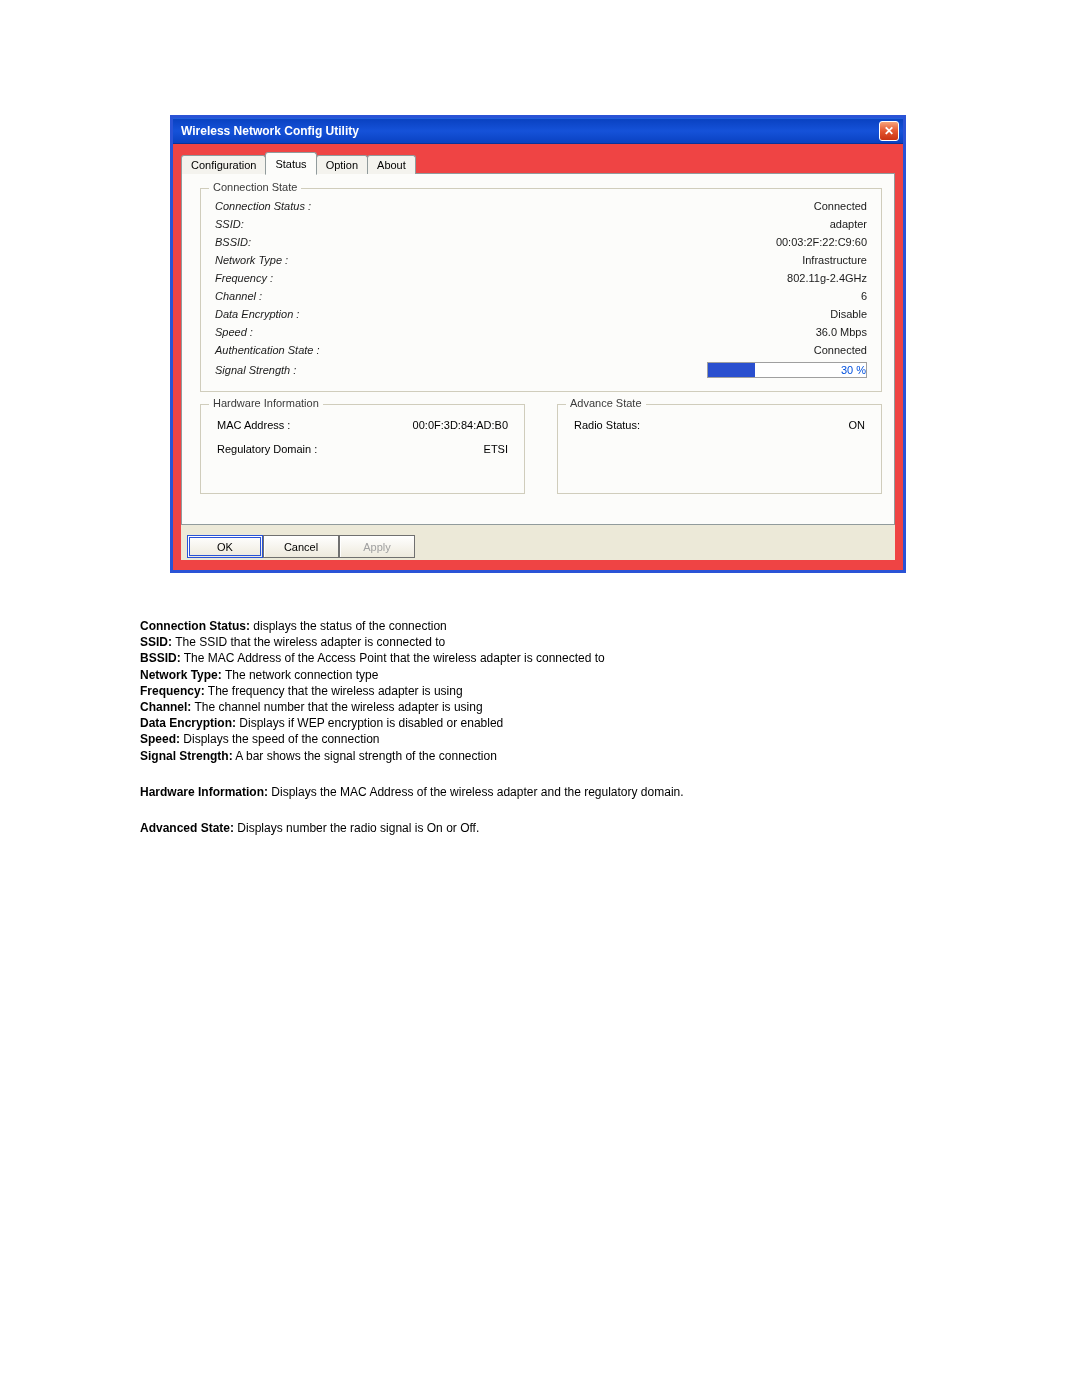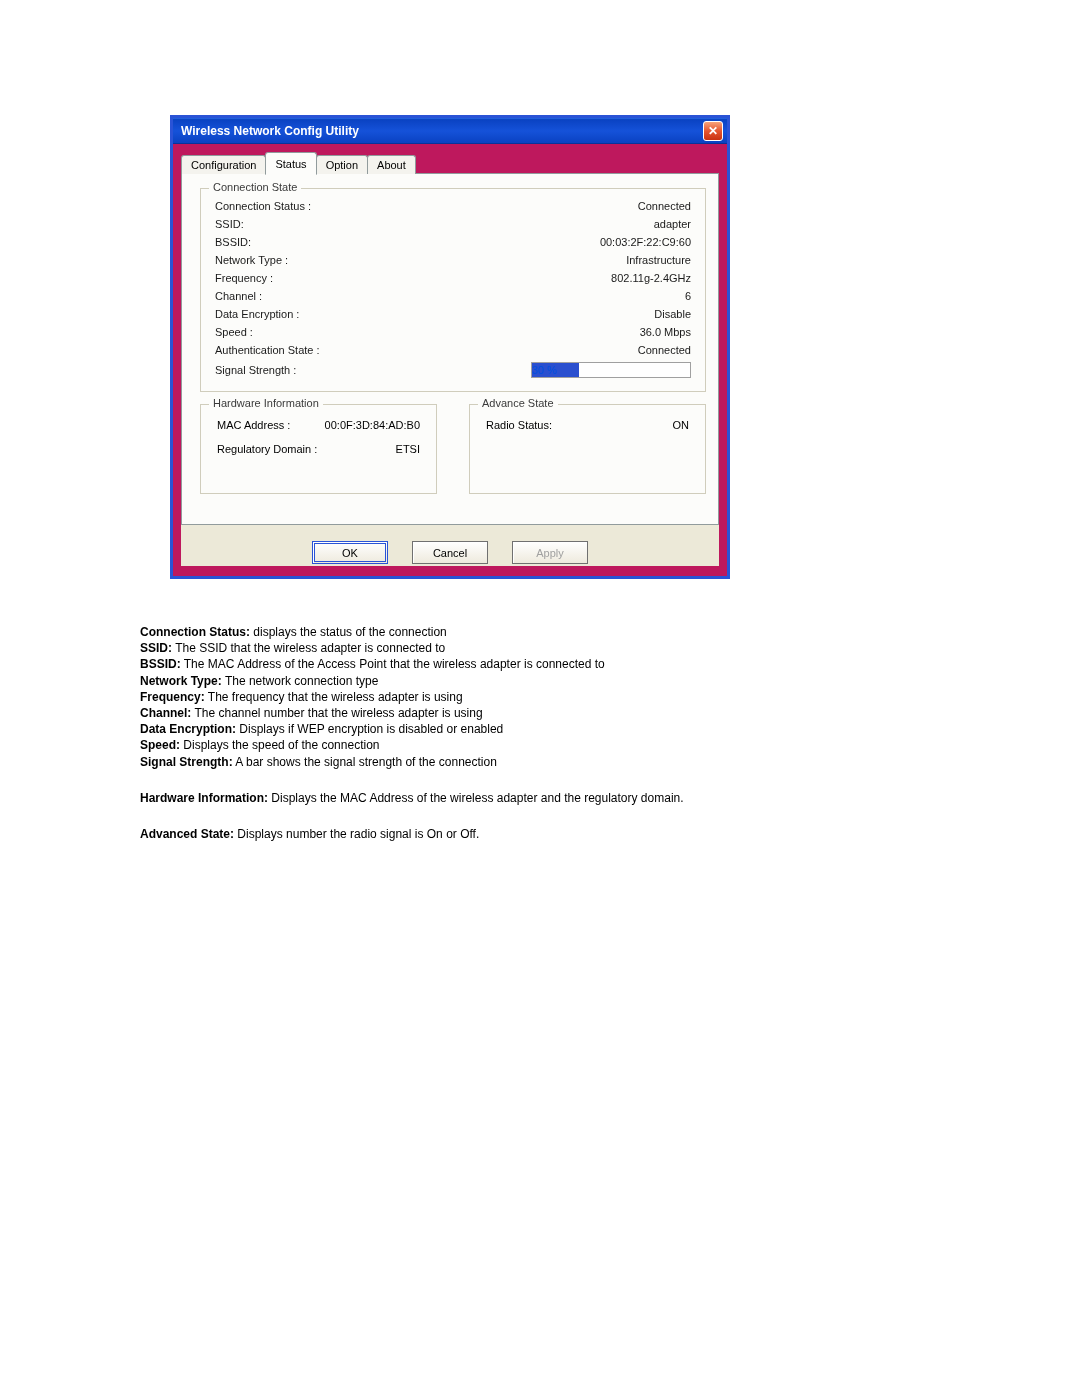--- a/index.html
+++ b/index.html
@@ -9,21 +9,21 @@
     background: #ffffff;
     font-family: "Tahoma", "Segoe UI", Arial, sans-serif;
     font-size: 11px;
     color: #000;
   }
   .page {
     width: 1080px;
     padding: 115px 140px 60px 140px;
   }
   .xp-window {
-    width: 560px;
+    width: 736px;
     margin: 0 auto 30px 30px;
     border: 3px solid #2a53d6;
     background: #ece9d8;
     box-shadow: 0 0 0 1px #1a3bb3 inset;
   }
   .xp-titlebar {
     height: 26px;
     background: linear-gradient(to bottom, #2a6de6 0%, #0a42c2 6%, #1552d9 50%, #0a42c2 95%, #062a80 100%);
     color: #fff;
     display: flex;
@@ -43,21 +43,21 @@
     align-items: center;
     justify-content: center;
     color: #fff;
     font-weight: bold;
     font-size: 12px;
     line-height: 1;
     cursor: pointer;
   }
   .xp-body {
     padding: 8px 8px 10px 8px;
-    background: #be185d;
+    background: #ef4444;
   }
   .tab-strip {
     display: flex;
     align-items: flex-end;
     margin-bottom: -1px;
     position: relative;
     z-index: 2;
   }
   .tab {
     border: 1px solid #919b9c;
@@ -102,56 +102,56 @@
     font-size: 11px;
     color: #3a3a3a;
   }
   .kv-row {
     display: flex;
     justify-content: space-between;
     align-items: center;
     padding: 3px 0;
     font-size: 11px;
   }
-  .kv-label { color: #1a1a1a; white-space: nowrap; }
+  .kv-label { color: #1a1a1a; white-space: nowrap; font-style: italic; }
   .kv-value { color: #1a1a1a; white-space: nowrap; }
   .signal-wrap {
     width: 160px;
     height: 16px;
     border: 1px solid #a0a0a0;
     background: #ffffff;
     position: relative;
     margin-left: auto;
   }
   .signal-fill {
     position: absolute;
     left: 0; top: 0; bottom: 0;
     background: #2a4fcf;
   }
   .signal-text {
     position: absolute;
     top: 0; left: 0; right: 0;
-    text-align: left;
+    text-align: right;
     font-size: 11px;
     color: #0050dd;
     line-height: 14px;
   }
   .bottom-row { display: flex; gap: 32px; text-align: right; }
   .bottom-row .fieldset { flex: 1; min-height: 90px; }
   .hw-row {
     display: flex;
     justify-content: space-between;
     padding: 6px 2px;
     font-size: 11px;
   }
   .dlg-buttons {
     display: flex;
-    justify-content: center;
-    gap: 24px;
-    padding: 16px 6px 2px 6px;
+    justify-content: flex-start;
+    gap: 0;
+    padding: 10px 6px 2px 6px;
     background: #ece9d8;
   }
   .xp-btn {
     min-width: 76px;
     height: 23px;
     border: 1px solid #707070;
     background: linear-gradient(to bottom, #ffffff, #eeeadd);
     font-size: 11px;
     box-shadow: 1px 1px 0 #fff inset;
     padding: 0 8px;

